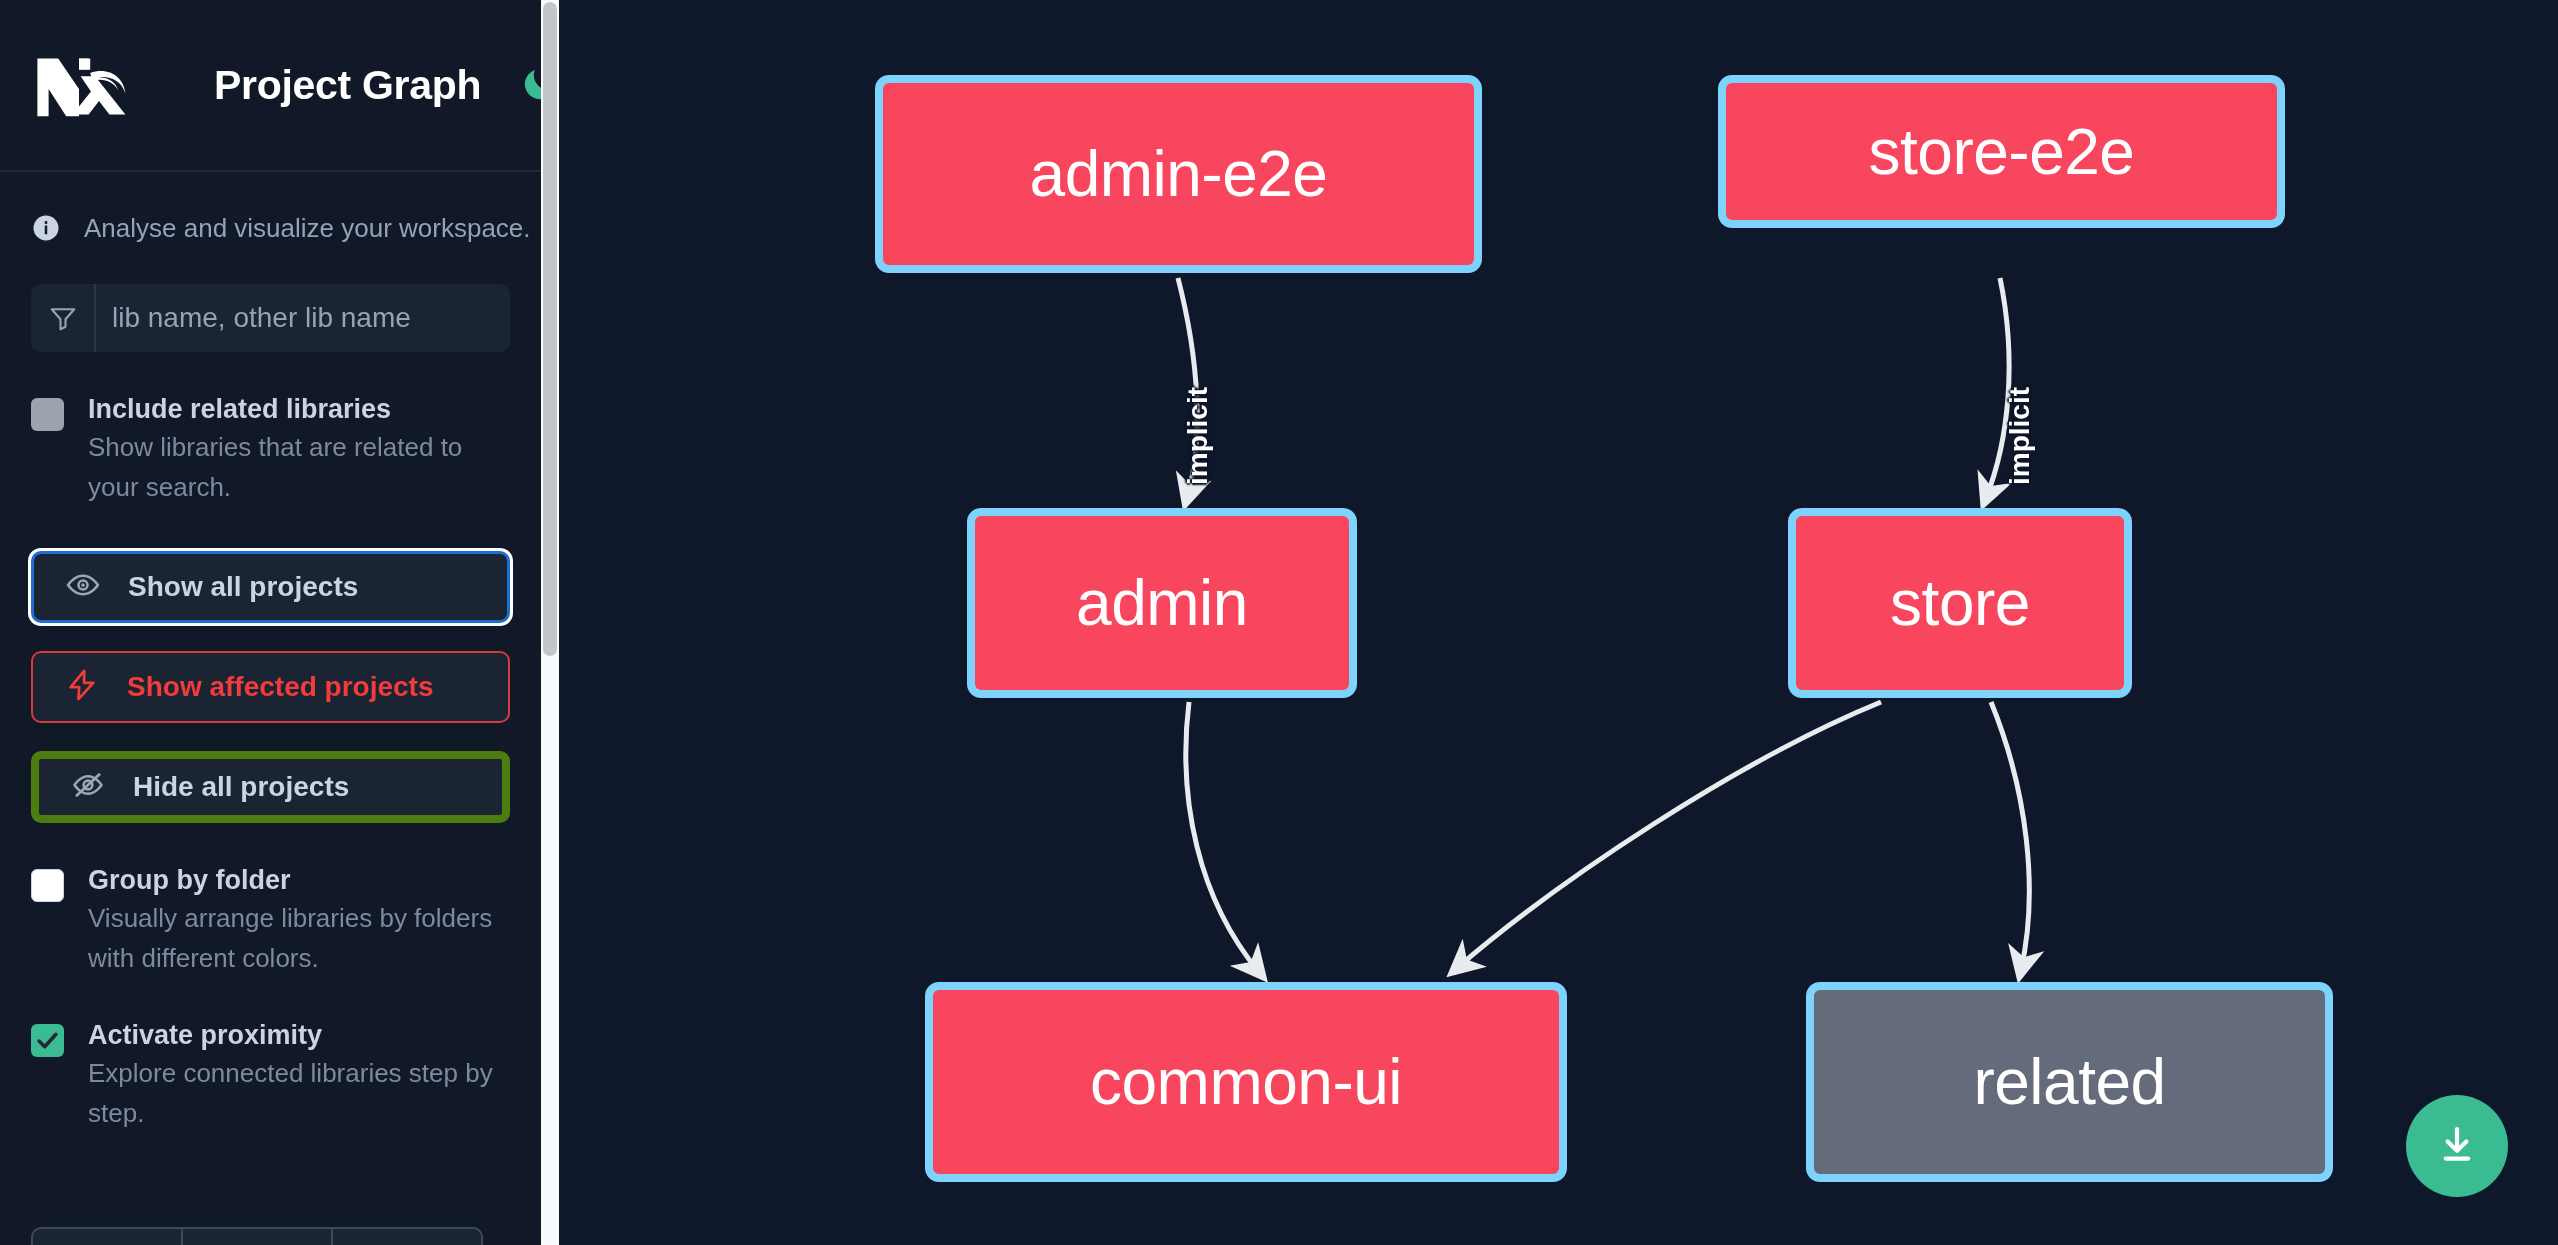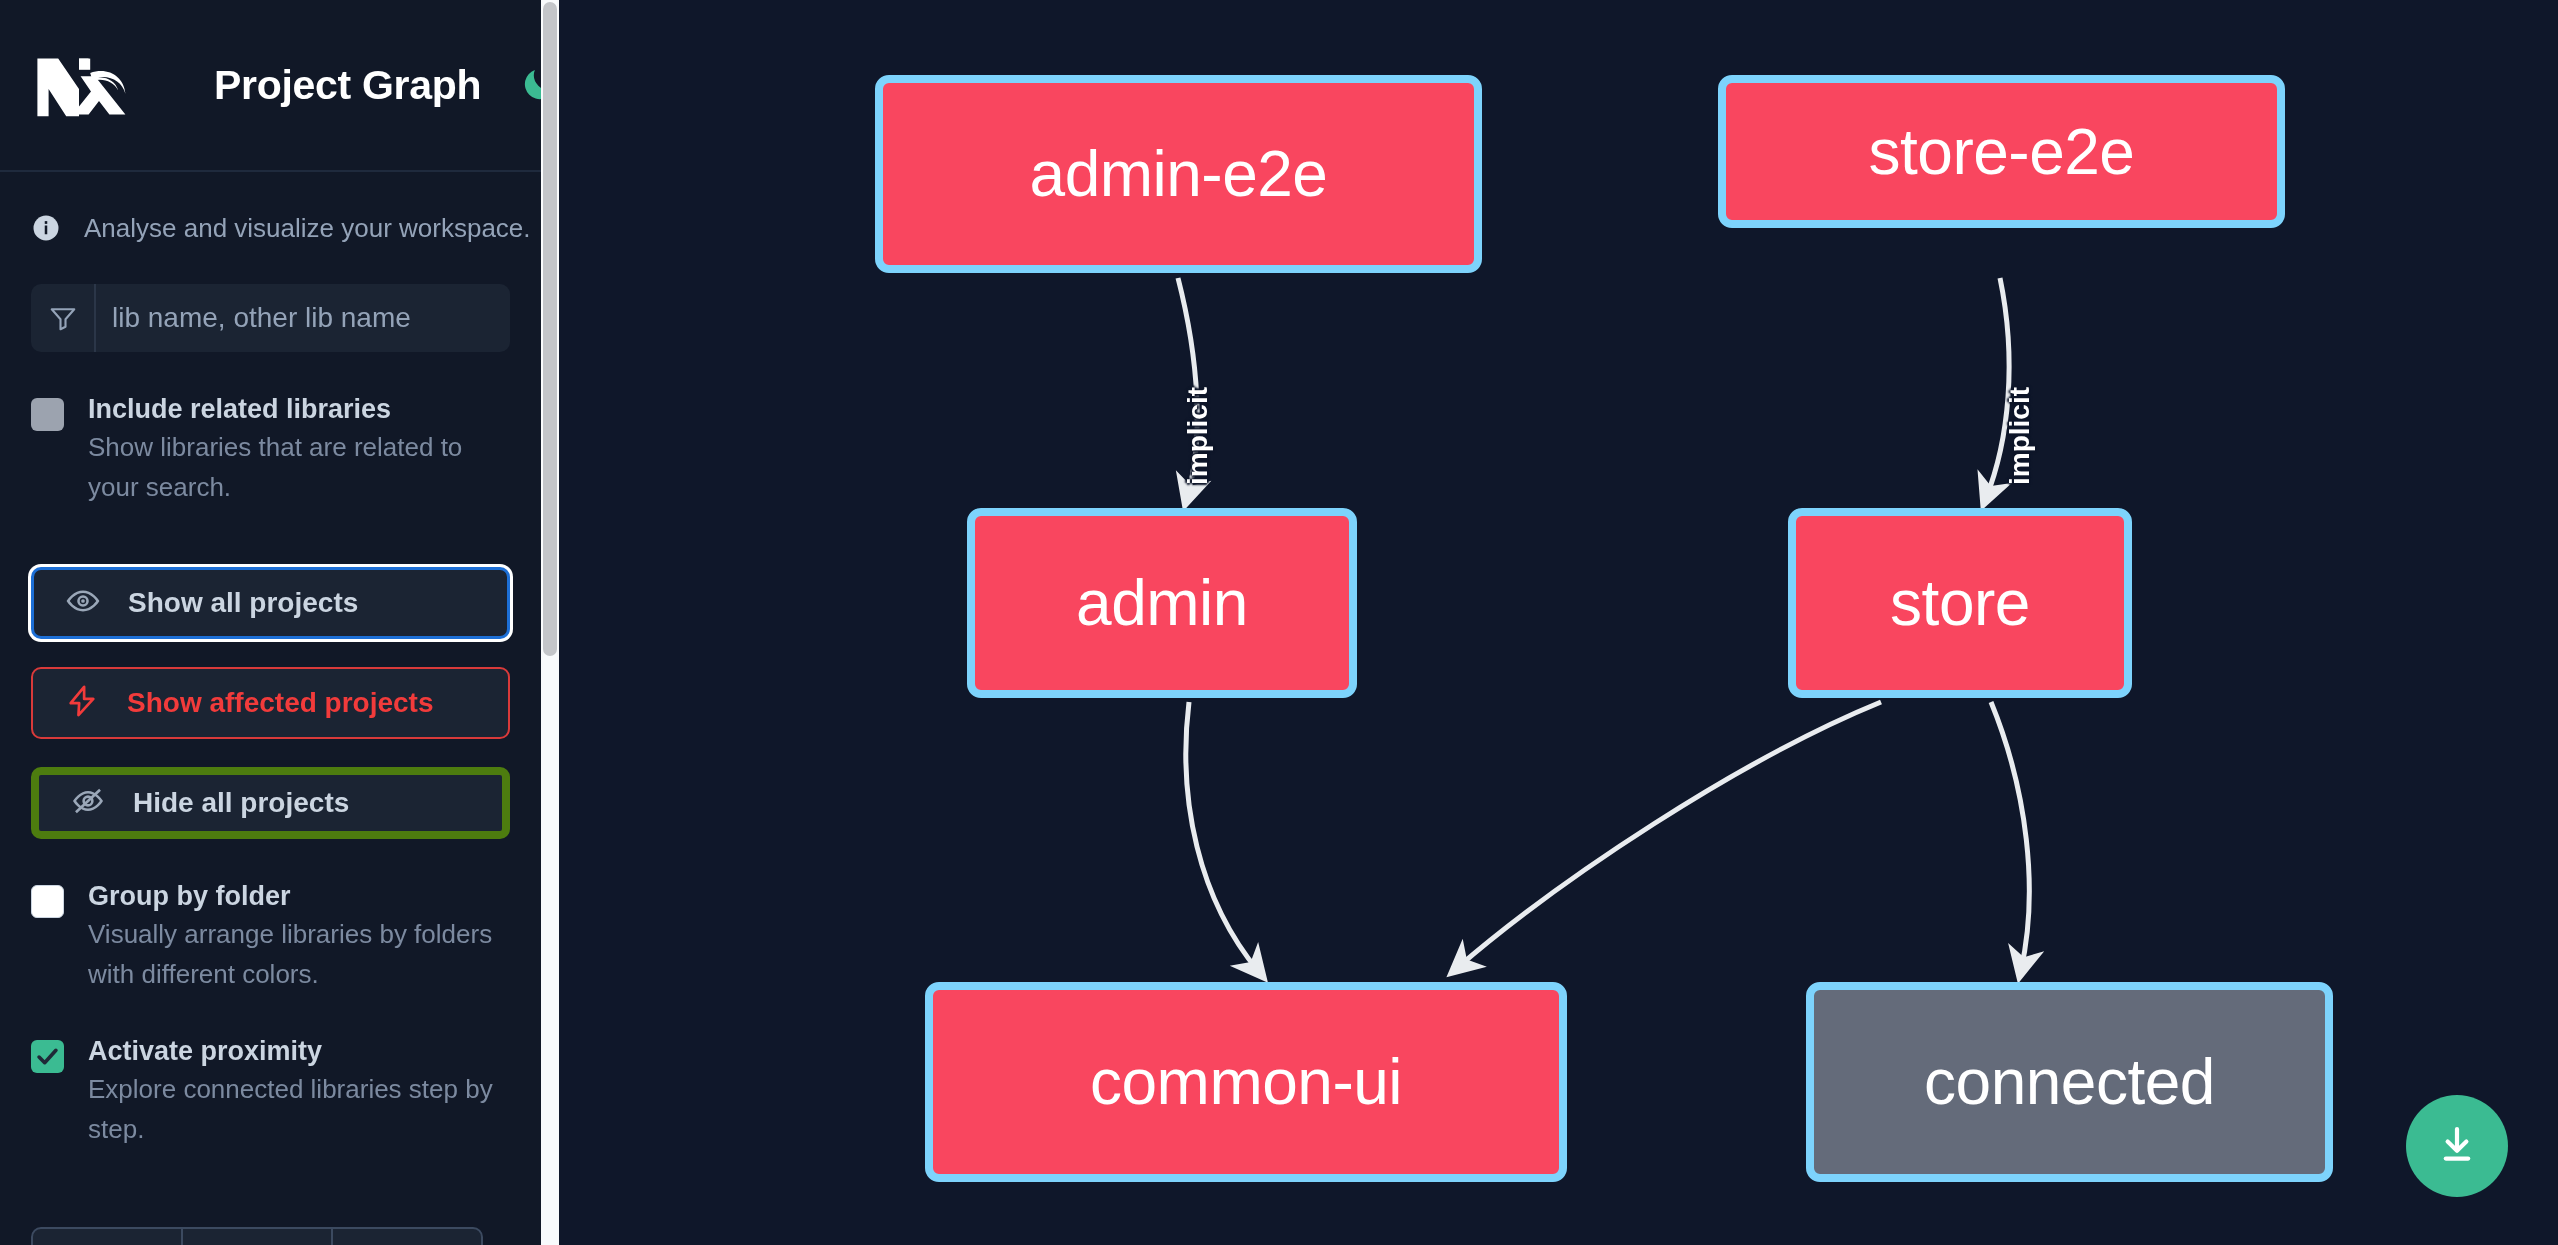--- a/index.html
+++ b/index.html
@@ -106,21 +106,21 @@
     font-weight: bold;
     line-height: 36px;
   }
   .check-desc {
     color: #7c8aa0;
     font-size: 26px;
     line-height: 40px;
     max-width: 440px;
   }
 
-  .btn-group { margin-top: 60px; padding: 0 31px; }
+  .btn-group { margin-top: 44px; padding: 0 31px; }
   .gbtn {
     position: relative;
     height: 72px;
     border-radius: 10px;
     display: flex; align-items: center;
     padding-left: 32px;
     background: #1b2433;
     border: 2px solid #2f3b4f;
     margin-bottom: 28px;
     cursor: pointer;
@@ -370,21 +370,21 @@
 
     <div class="node pink" style="left:1229px; top:508px; width:344px; height:190px;">
       <span>store</span>
     </div>
 
     <div class="node pink" style="left:366px; top:982px; width:642px; height:200px;">
       <span>common-ui</span>
     </div>
 
     <div class="node slate" style="left:1247px; top:982px; width:527px; height:200px;">
-      <span>connected</span>
+      <span>related</span>
     </div>
 
     <div class="edge-label" style="left:590px; top:420px; transform:rotate(-90deg);">implicit</div>
 
     <div class="edge-label" style="left:1412px; top:420px; transform:rotate(-90deg);">implicit</div>
 
     <div id="download-fab">
       <svg viewBox="0 0 24 24" width="48" height="48">
         <path d="M12 3.5v10.5" fill="none" stroke="#ffffff" stroke-width="2.1" stroke-linecap="round"></path>
         <path d="M7.3 9.8 L12 14.4 L16.7 9.8" fill="none" stroke="#ffffff" stroke-width="2.1" stroke-linecap="round" stroke-linejoin="round"></path>

